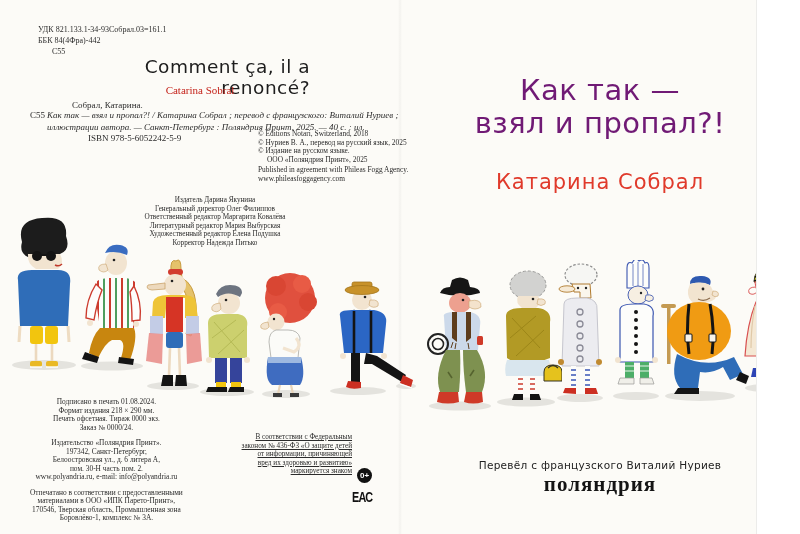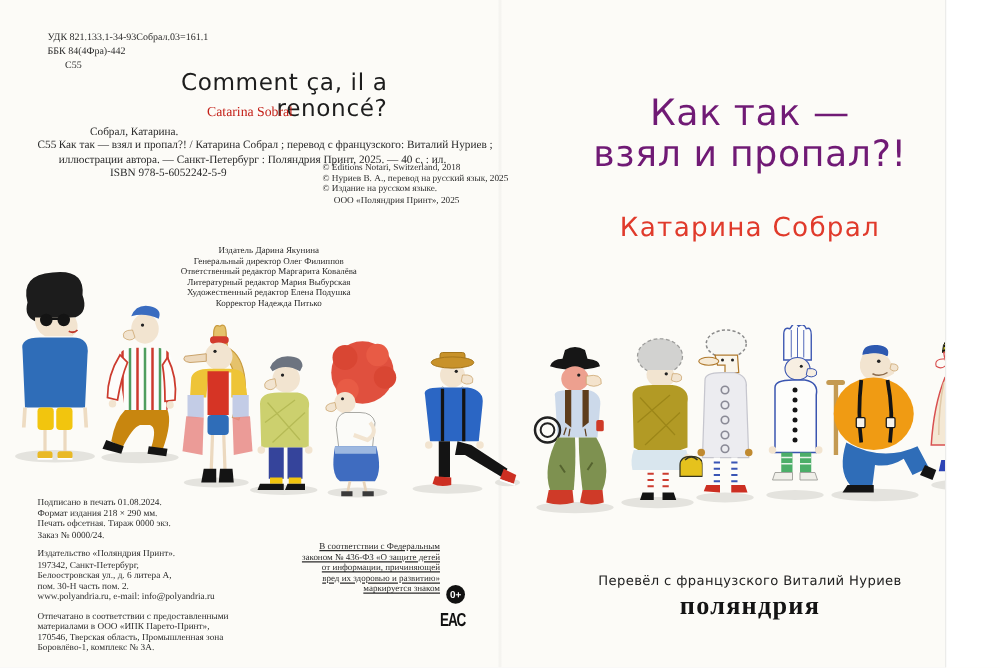--- a/index.html
+++ b/index.html
@@ -9,28 +9,28 @@
         background:linear-gradient(90deg,rgba(0,0,0,0) 0%,rgba(0,0,0,0.035) 50%,rgba(0,0,0,0) 100%);}
   .t{position:absolute;color:#2b2b2b;}
   .hand{font-family:"DejaVu Sans", sans-serif;}
   .udc{left:38px;top:24px;font-size:8px;line-height:11px;}
   .udc .indent{padding-left:14px;}
   .french-title{left:90px;top:56px;width:220px;text-align:right;font-size:18.5px;
                 letter-spacing:0.5px;color:#1d1d1d;}
   .latin-author{left:90px;top:84px;width:220px;text-align:center;font-size:11px;color:#c42119;}
   .bib-author{left:72px;top:100px;font-size:9px;font-weight:normal;}
   .bib-index{left:30px;top:110px;font-size:9px;}
-  .bib-text{left:47px;top:110px;width:382px;font-size:9px;line-height:11.5px;}
+  .bib-text{left:47px;top:110px;width:382px;font-size:9px;line-height:11.5px;font-style:italic;}
   .bib-isbn{left:88px;top:133px;font-size:9px;}
   .copyright{left:258px;top:130px;font-size:7.4px;line-height:8.6px;}
   .copyright .indent{padding-left:9px;}
   .agency{left:258px;top:166px;font-size:7.4px;line-height:8.8px;}
   .credits{left:85px;top:196px;width:260px;text-align:center;font-size:7.2px;line-height:8.6px;}
   .printinfo{left:30px;top:398px;font-size:7.4px;line-height:8.5px;}
-  .printinfo .grp{margin-bottom:7px;}
+  .printinfo .grp{margin-bottom:7px;text-align:center;}
   .agegroup{left:202px;top:433px;width:150px;text-align:right;font-size:7.2px;line-height:8.6px;text-decoration:underline;}
   .age-badge{left:357px;top:468px;width:15px;height:15px;border-radius:50%;background:#111;
              color:#fff;font-family:"Liberation Sans",sans-serif;font-weight:bold;font-size:8px;
              line-height:15px;text-align:center;}
   .eac{left:352px;top:488px;font-family:"Liberation Sans",sans-serif;font-weight:bold;
        font-size:15px;letter-spacing:-1px;transform:scaleX(0.72);transform-origin:left top;color:#111;}
   .ru-title{left:400px;top:74px;width:400px;text-align:center;font-size:29px;line-height:33px;
             letter-spacing:0.5px;color:#701a75;}
   .ru-author{left:400px;top:170px;width:400px;text-align:center;font-size:21px;
              letter-spacing:1px;color:#e03a2b;}
@@ -59,20 +59,24 @@
   <div class="t bib-author">Собрал, Катарина.</div>
   <div class="t bib-index">С55</div>
   <div class="t bib-text">Как так — взял и пропал?! / Катарина Собрал ; перевод с французского: Виталий Нуриев ; иллюстрации автора. — Санкт-Петербург : Поляндрия Принт, 2025. — 40 с. : ил.</div>
   <div class="t bib-isbn">ISBN 978-5-6052242-5-9</div>
 
   <div class="t copyright">
     <div>© Éditions Notari, Switzerland, 2018</div>
     <div>© Нуриев В. А., перевод на русский язык, 2025</div>
     <div>© Издание на русском языке.</div>
     <div class="indent">ООО «Поляндрия Принт», 2025</div>
+  </div>
+  <div class="t agency">
+    <div>Published in agreement with Phileas Fogg Agency.</div>
+    <div>www.phileasfoggagency.com</div>
   </div>
 
   <div class="t credits">
     <div>Издатель Дарина Якунина</div>
     <div>Генеральный директор Олег Филиппов</div>
     <div>Ответственный редактор Маргарита Ковалёва</div>
     <div>Литературный редактор Мария Выбурская</div>
     <div>Художественный редактор Елена Подушка</div>
     <div>Корректор Надежда Питько</div>
   </div>

